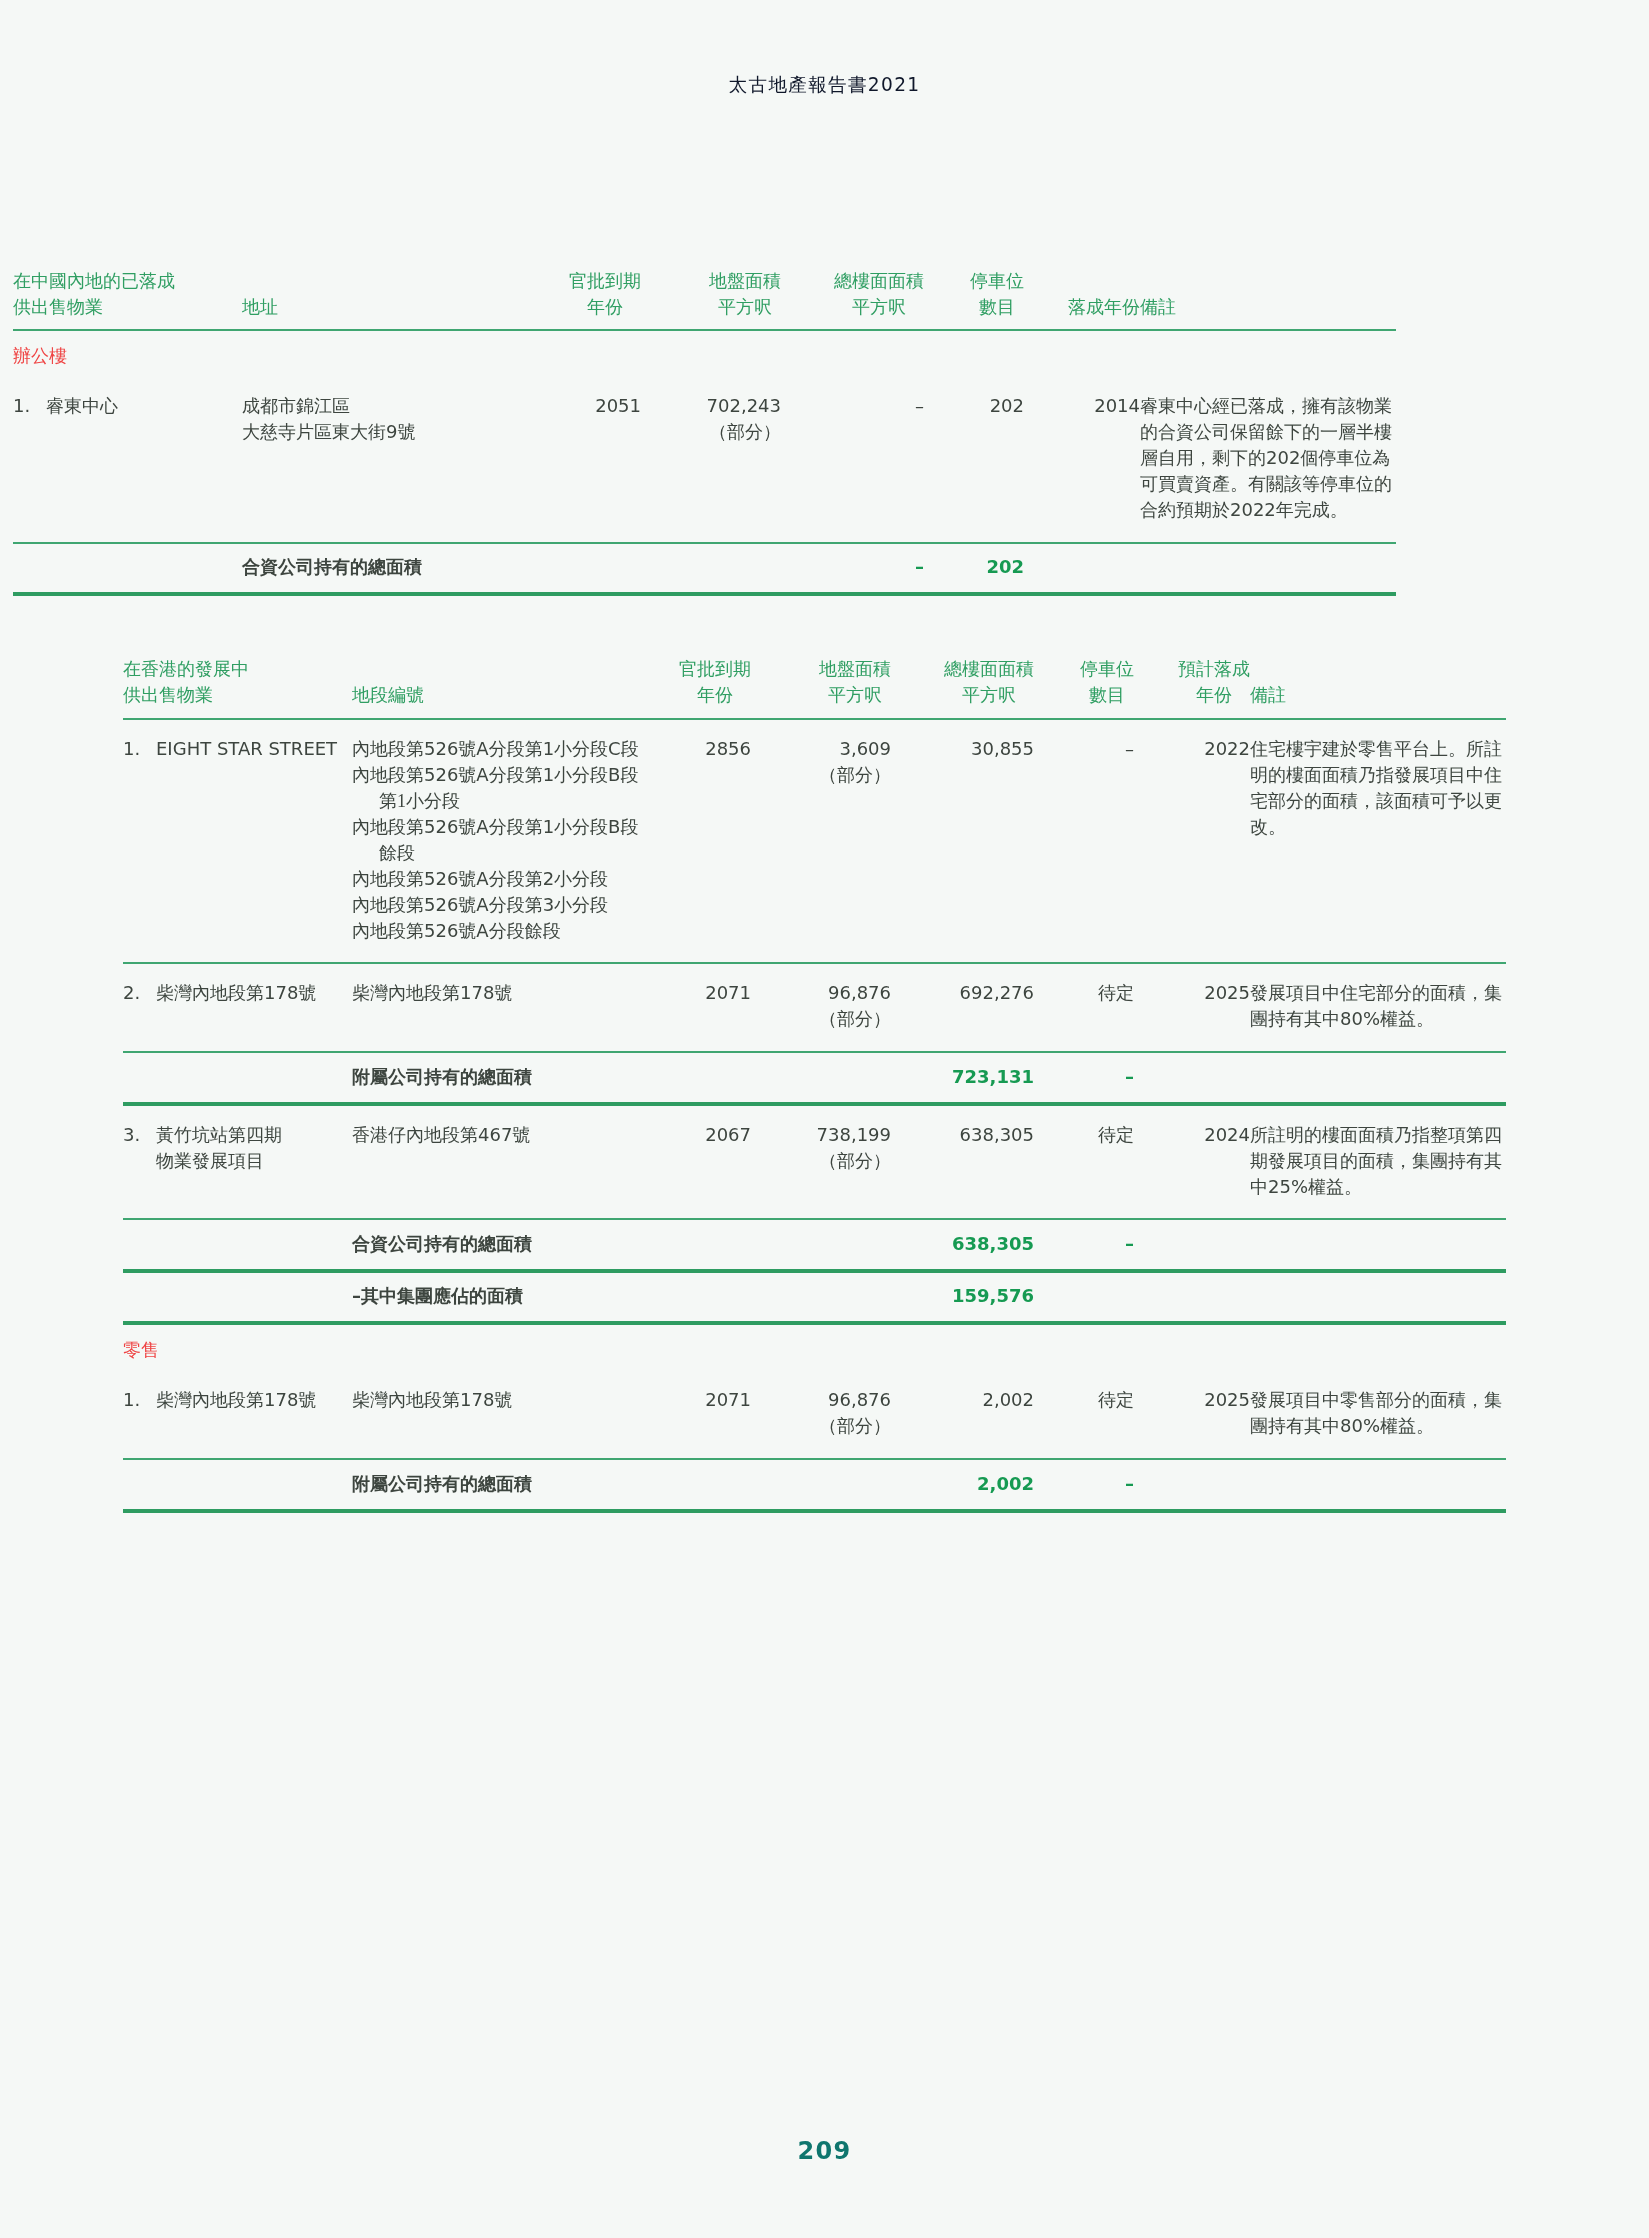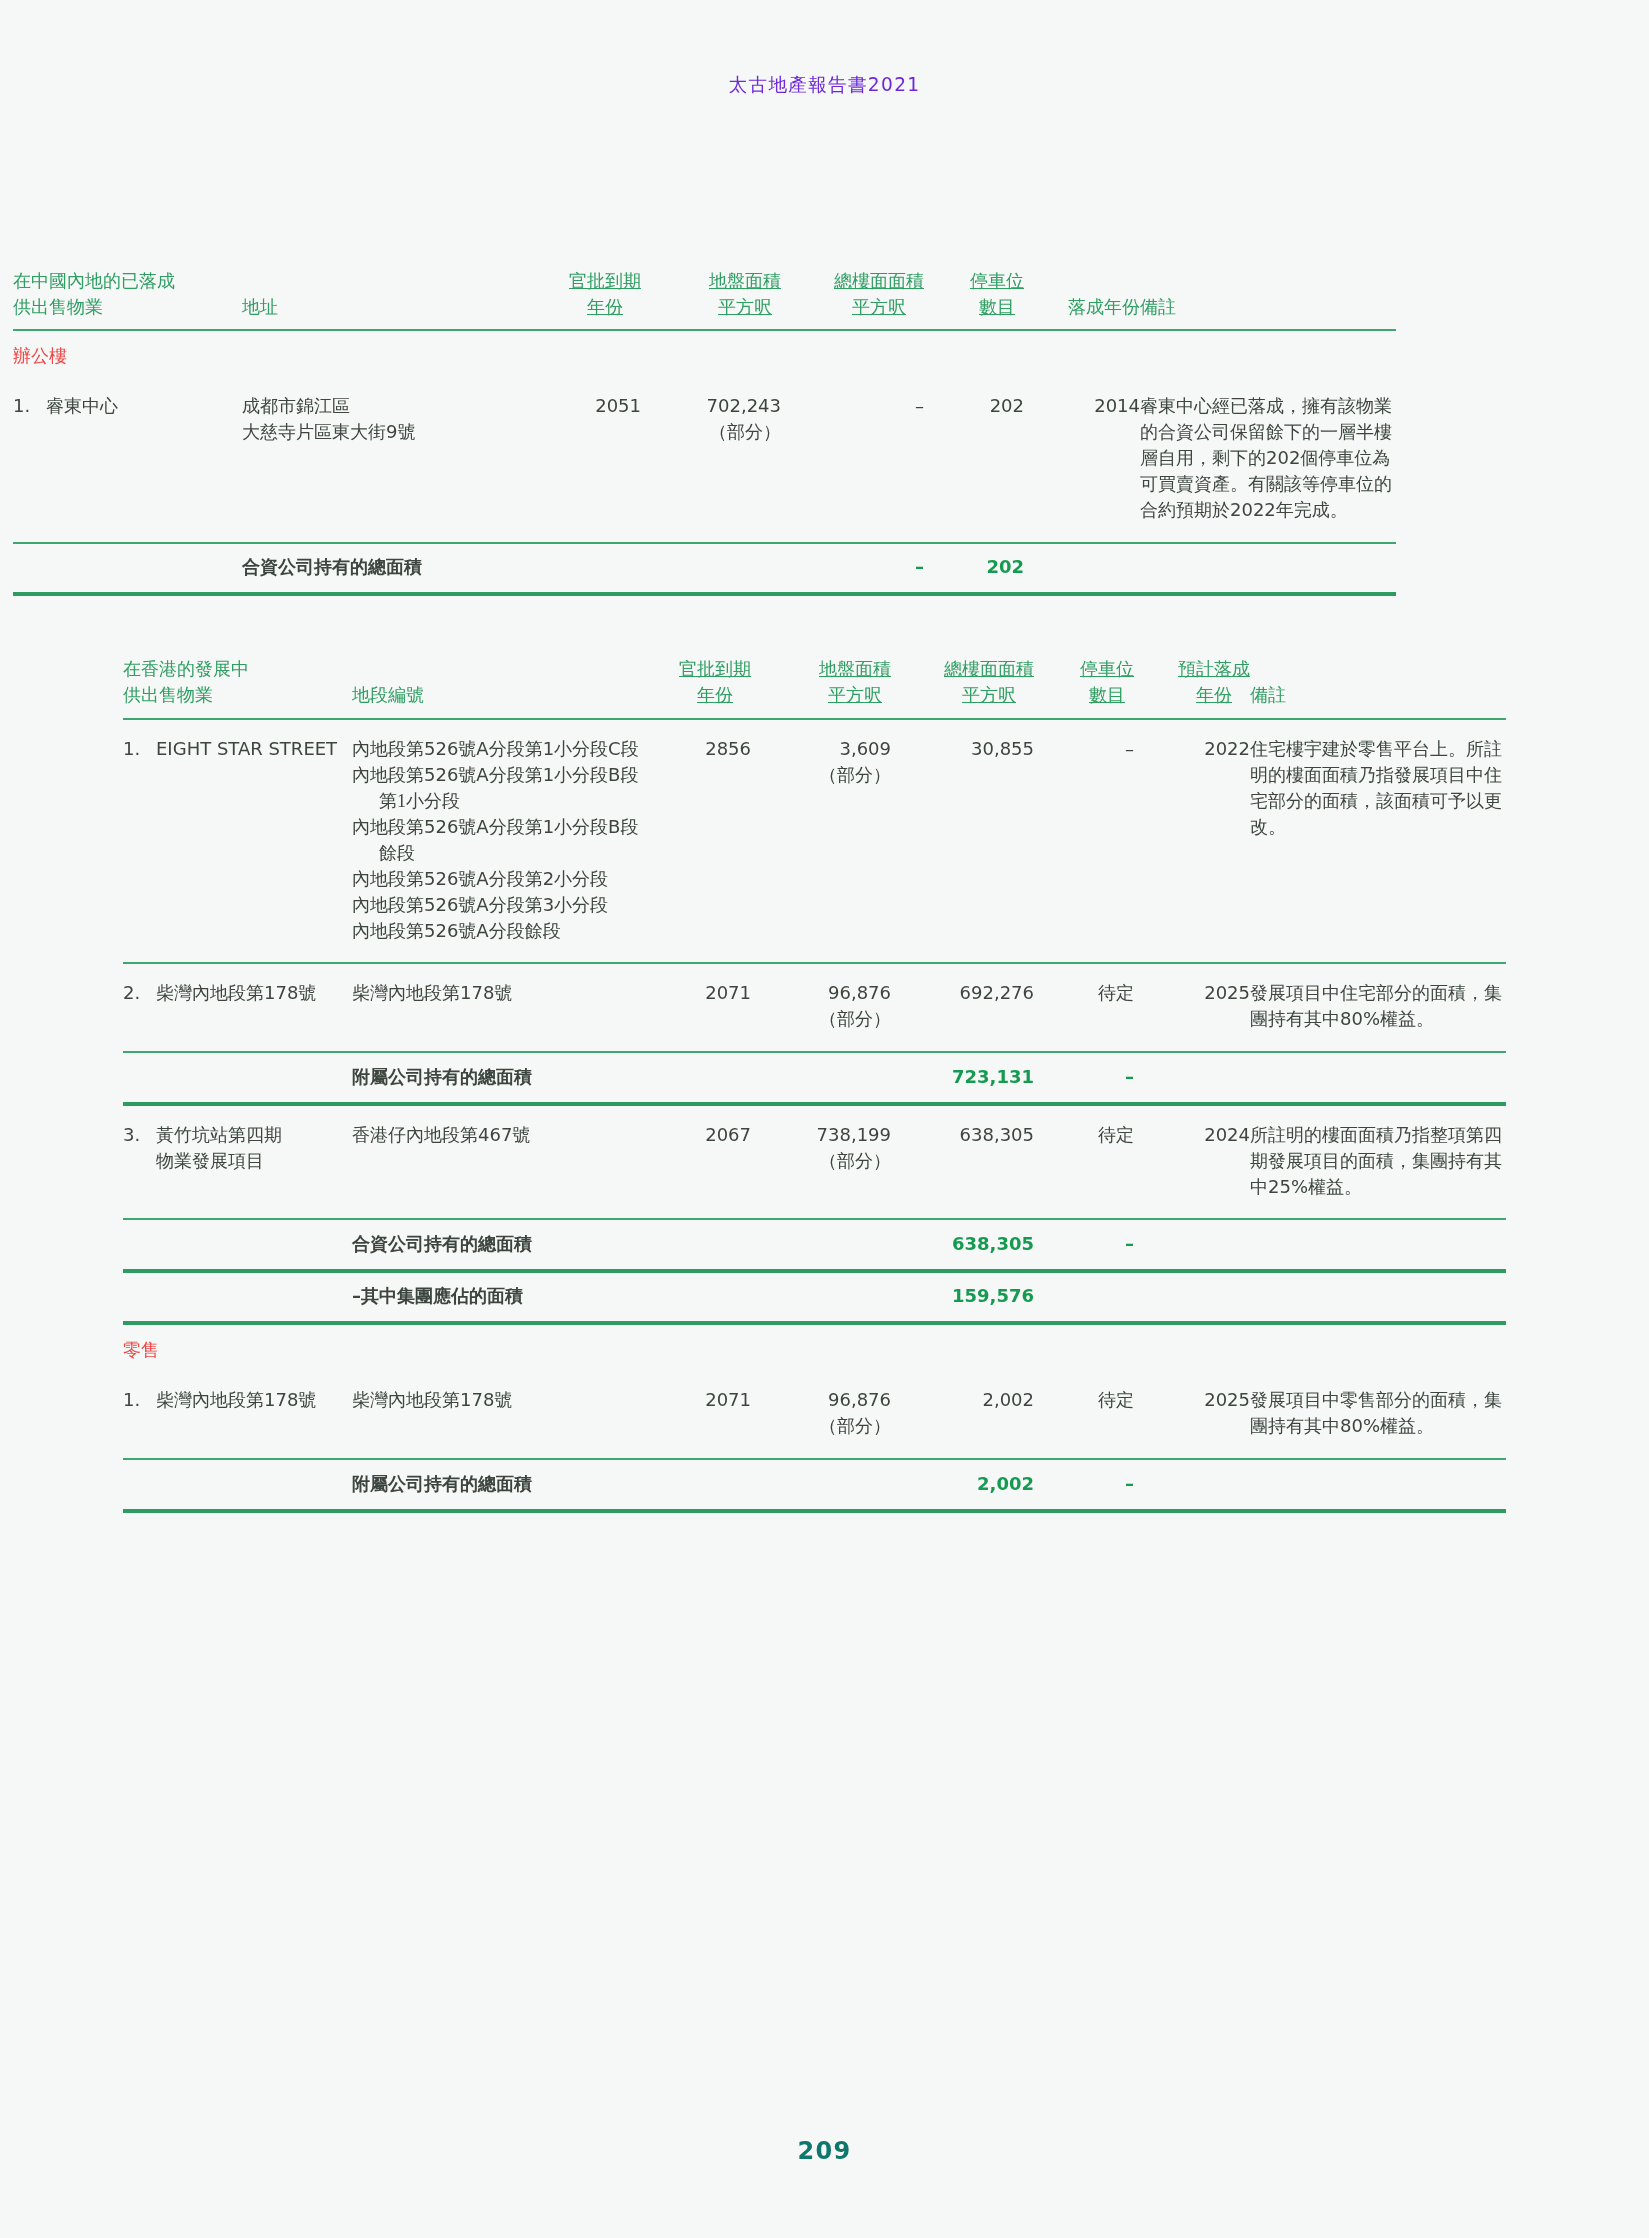--- a/index.html
+++ b/index.html
@@ -10,21 +10,21 @@
     background:#f5f8f6;
     font-family:"DejaVu Sans",sans-serif;
     color:#3d453f;
     overflow:hidden;
   }
   .doc-title{
     padding-top:72px;
     text-align:center;
     font-size:18.6px;
     letter-spacing:1.3px;
-    color:#6d28d9;
+    color:#0f172a;
   }
   table.props{
     table-layout:fixed;
     border-collapse:collapse;
     width:1383px;
     margin-left:123px;
   }
   table.props td{
     vertical-align:top;
     font-size:18px;
@@ -41,21 +41,21 @@
   col.c-gfa{width:143px;}
   col.c-park{width:100px;}
   col.c-comp{width:116px;}
   col.c-rem{width:256px;}
 
   tr.head td{
     vertical-align:bottom;
     color:#2f9e62;
     padding-bottom:9.3px;
   }
-  .hdr-stack{display:inline-block;text-align:center;text-decoration:underline;}
+  .hdr-stack{display:inline-block;text-align:center;}
   .hdr-line{display:block;}
   .num{text-align:right;}
 
   tr.section td{
     color:#ef4444;
     font-weight:normal;
     padding:12px 0 8px 0;
   }
   tr.datarow td{
     padding-top:16px;

